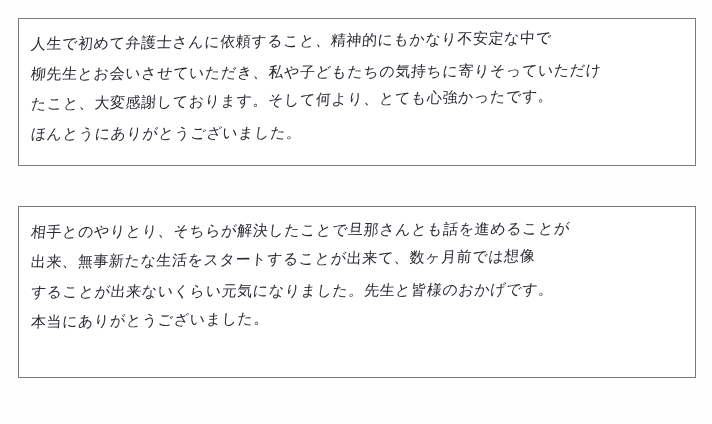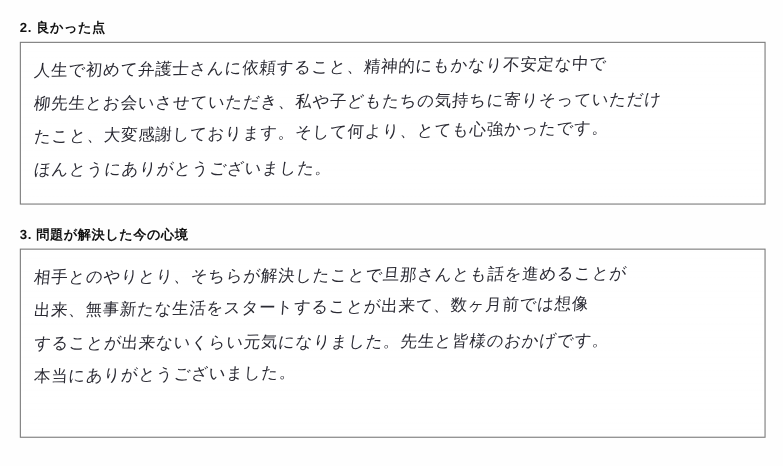--- a/index.html
+++ b/index.html
@@ -77,34 +77,32 @@
     background:
       repeating-linear-gradient(0deg, rgba(0,0,0,0.08) 0px, rgba(0,0,0,0.0) 2px, rgba(0,0,0,0.0) 6px);
   }
 </style>
 </head>
 <body>
 
 <div class="sheet">
 
   <div class="section" id="sec-good">
-    <div class="section-heading">2. 良かった点</div>
     <div class="answer-box">
       <div class="hand">
         <div class="hand-line l1">人生で初めて弁護士さんに依頼すること、精神的にもかなり不安定な中で</div>
         <div class="hand-line l2">柳先生とお会いさせていただき、私や子どもたちの気持ちに寄りそっていただけ</div>
         <div class="hand-line l3">たこと、大変感謝しております。そして何より、とても心強かったです。</div>
         <div class="hand-line l4">ほんとうにありがとうございました。</div>
       </div>
       <div class="ink-texture"></div>
     </div>
   </div>
 
   <div class="section" id="sec-state">
-    <div class="section-heading">3. 問題が解決した今の心境</div>
     <div class="answer-box">
       <div class="hand">
         <div class="hand-line l2">相手とのやりとり、そちらが解決したことで旦那さんとも話を進めることが</div>
         <div class="hand-line l1">出来、無事新たな生活をスタートすることが出来て、数ヶ月前では想像</div>
         <div class="hand-line l4">することが出来ないくらい元気になりました。先生と皆様のおかげです。</div>
         <div class="hand-line l3">本当にありがとうございました。</div>
       </div>
       <div class="ink-texture"></div>
     </div>
   </div>

